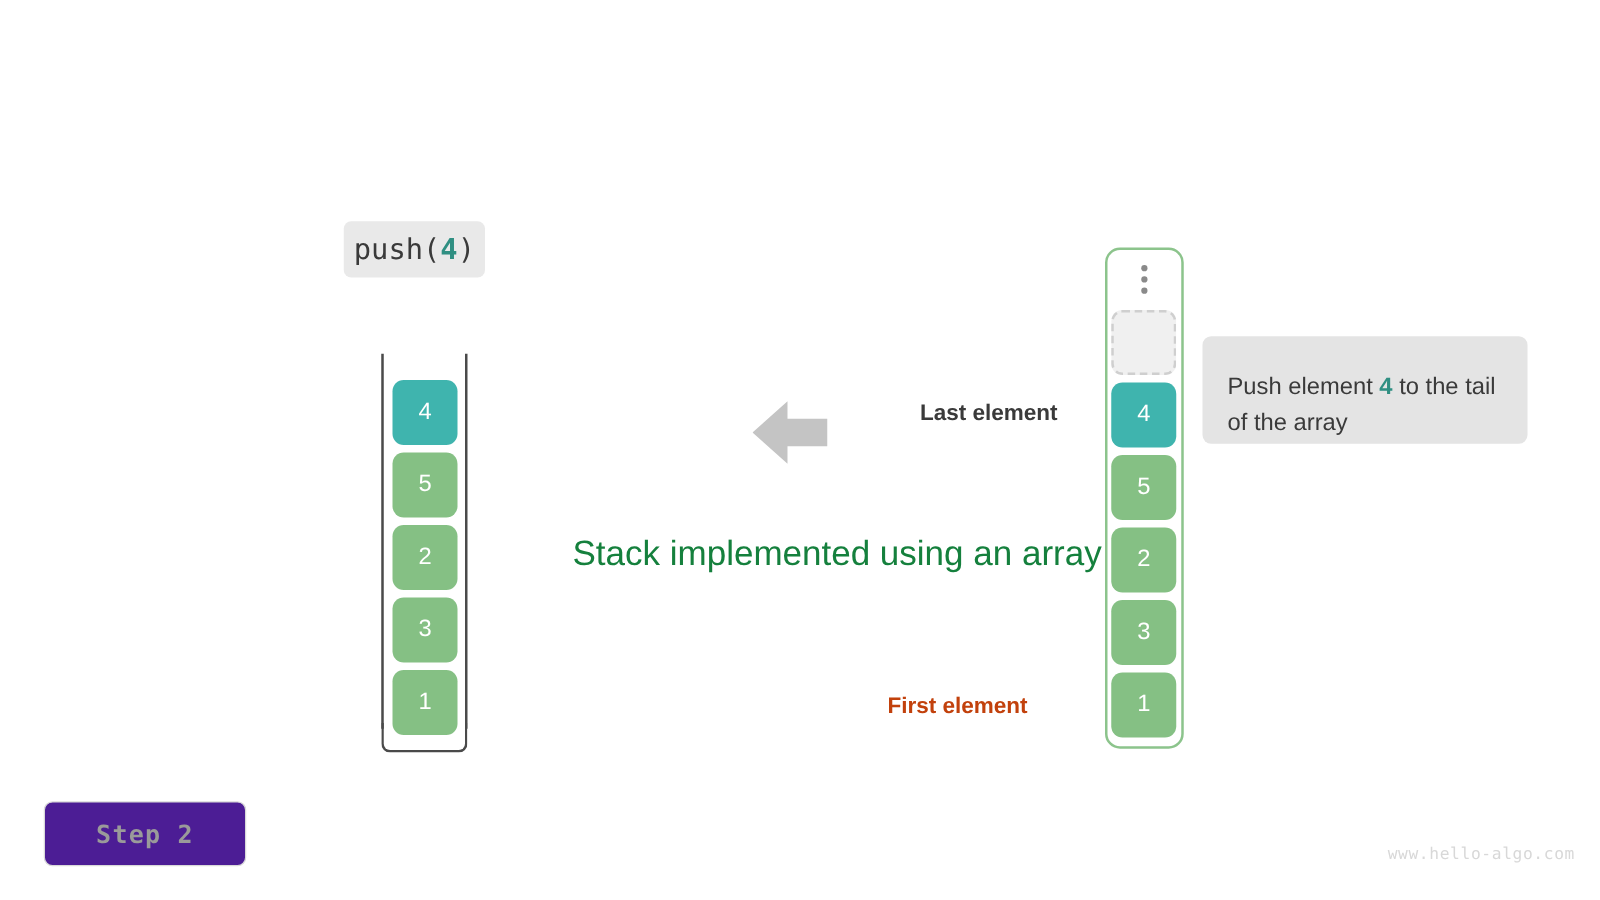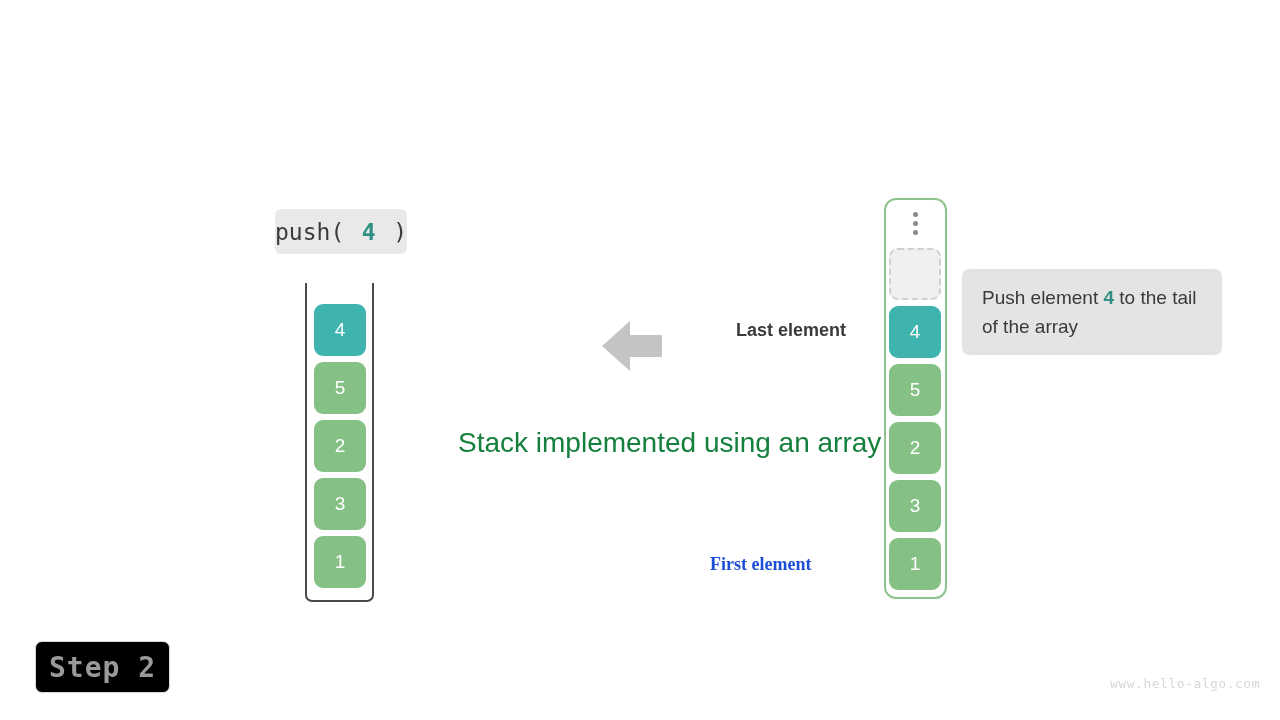--- a/index.html
+++ b/index.html
@@ -14,32 +14,31 @@
     overflow: hidden;
     font-family: "Liberation Sans", sans-serif;
     -webkit-font-smoothing: antialiased;
   }
 
   
   #op-label {
     position: absolute;
     left: 275px;
     top: 177px;
-    width: 132px;
+    width: 113px;
     height: 45px;
     background: #e9e9e9;
     border-radius: 6px;
     display: flex;
     align-items: center;
-    justify-content: space-between;
+    justify-content: center;
     font-family: "DejaVu Sans Mono", "Liberation Mono", monospace;
     font-size: 23px;
     color: #3a3a3a;
     letter-spacing: 0px;
-    margin-top: 32px;
   }
   #op-label .opv {
     color: #2f8f82;
     font-weight: bold;
   }
 
   
   #stack-container {
     position: absolute;
     left: 305px;
@@ -113,23 +112,22 @@
     color: #3a3a3a;
     white-space: nowrap;
     margin-left: 16px;
   }
   #label-first {
     position: absolute;
     left: 710px;
     top: 554px;
     font-size: 18px;
     font-weight: bold;
-    color: #1d4ed8;
+    color: #c2410c;
     white-space: nowrap;
-    font-family: Liberation Serif, serif;
   }
   #caption {
     position: absolute;
     left: 458px;
     top: 427px;
     font-size: 28px;
     color: #15803d;
     white-space: nowrap;
   }
 
@@ -172,45 +170,45 @@
   
   #tooltip {
     position: absolute;
     left: 962px;
     top: 269px;
     width: 260px;
     height: 86px;
     background: #e4e4e4;
     border-radius: 7px;
     box-sizing: border-box;
-    padding: 14px 20px;
+    padding: 26px 20px;
     font-size: 19px;
     line-height: 29px;
     color: #3a3a3a;
   }
   #tooltip .opv {
     color: #2f8f82;
     font-weight: bold;
   }
 
   
   #step-badge {
     position: absolute;
     left: 35px;
     top: 641px;
-    width: 135px;
+    width: 162px;
     height: 52px;
     border: 1px solid #d9d9d9;
     border-radius: 7px;
-    background: #000000;
+    background: #4c1d95;
     display: flex;
     align-items: center;
     justify-content: center;
     font-family: "DejaVu Sans Mono", "Liberation Mono", monospace;
-    font-size: 28px;
+    font-size: 20px;
     font-weight: bold;
     color: #9a9a9a;
     letter-spacing: 1px;
     box-sizing: border-box;
   }
 
   
   #watermark {
     position: absolute;
     right: 20px;

